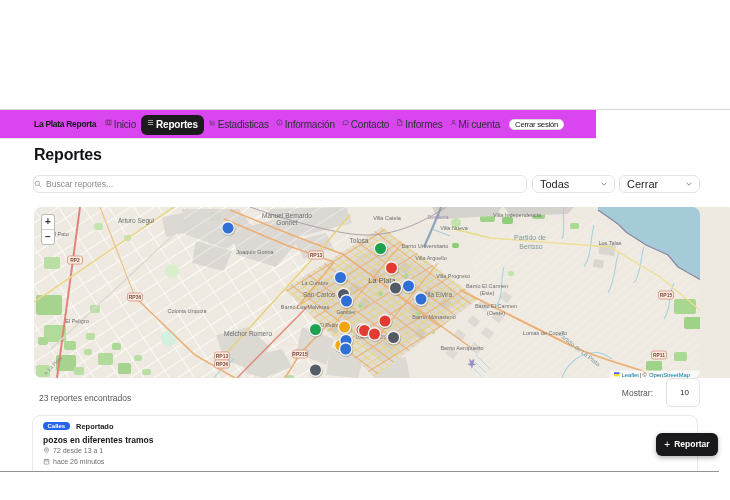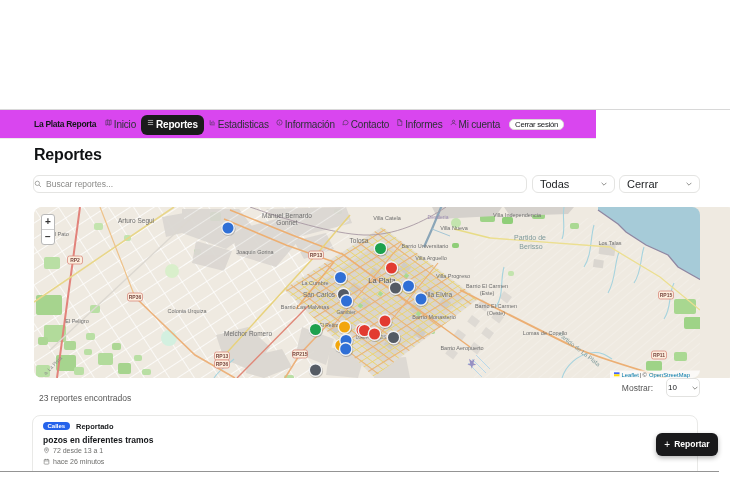--- a/index.html
+++ b/index.html
@@ -23,21 +23,21 @@
 #sel2{left:619px;width:81px}
 
 #map{position:absolute;left:34px;top:97px;width:702px;height:171px;border-radius:8px;overflow:hidden;background:#efeae1}
 #zoomctl{position:absolute;left:41px;top:103.5px;width:14px;height:31px;background:#fff;border:1px solid #b9b9b9;border-radius:3px;z-index:5}
 #zoomctl div{height:15px;line-height:14px;text-align:center;font-size:10px;font-weight:bold;color:#333}
 #zoomctl .zp{border-bottom:1px solid #cfcfcf}
 
 #count{position:absolute;left:39px;top:283px;font-size:8.5px;color:#555}
 #mostrar{position:absolute;right:30px;top:268px;display:flex;align-items:center;gap:13px}
 #mostrar .lbl{font-size:8.5px;color:#555}
-#mostrar .box{width:34px;height:19px;border:1px solid #e2e2e0;border-radius:5px;background:#fff;font-size:8px;color:#1c1e21;display:flex;align-items:center;justify-content:space-between;padding:0 1px}
+#mostrar .box{width:34px;height:29px;border:1px solid #e2e2e0;border-radius:5px;background:#fff;font-size:8px;color:#1c1e21;display:flex;align-items:center;justify-content:space-between;padding:0 13px}
 
 #card{position:absolute;left:32px;top:304.5px;width:666px;height:70px;background:#fff;border:1px solid #e9e9e7;border-radius:8px}
 .pill{position:absolute;left:10px;top:6px;height:8.5px;background:#2563eb;color:#fff;font-size:6px;font-weight:bold;border-radius:4.5px;padding:0 4.5px;display:flex;align-items:center}
 .rep{position:absolute;left:43px;top:6.5px;font-size:7.5px;font-weight:bold;color:#16181b}
 .title{position:absolute;left:10px;top:19.5px;font-size:8.5px;font-weight:bold;color:#16181b}
 .meta{position:absolute;left:10px;display:flex;align-items:center;gap:3px;font-size:7px;color:#6e6e6c}
 
 #reportar{position:absolute;left:656px;top:322.5px;width:62px;height:23px;background:#19191b;border-radius:6px;color:#fff;font-size:8.5px;font-weight:bold;display:flex;align-items:center;justify-content:center;gap:4px;box-shadow:0 2px 5px rgba(0,0,0,0.3)}
 </style></head>
 <body>

